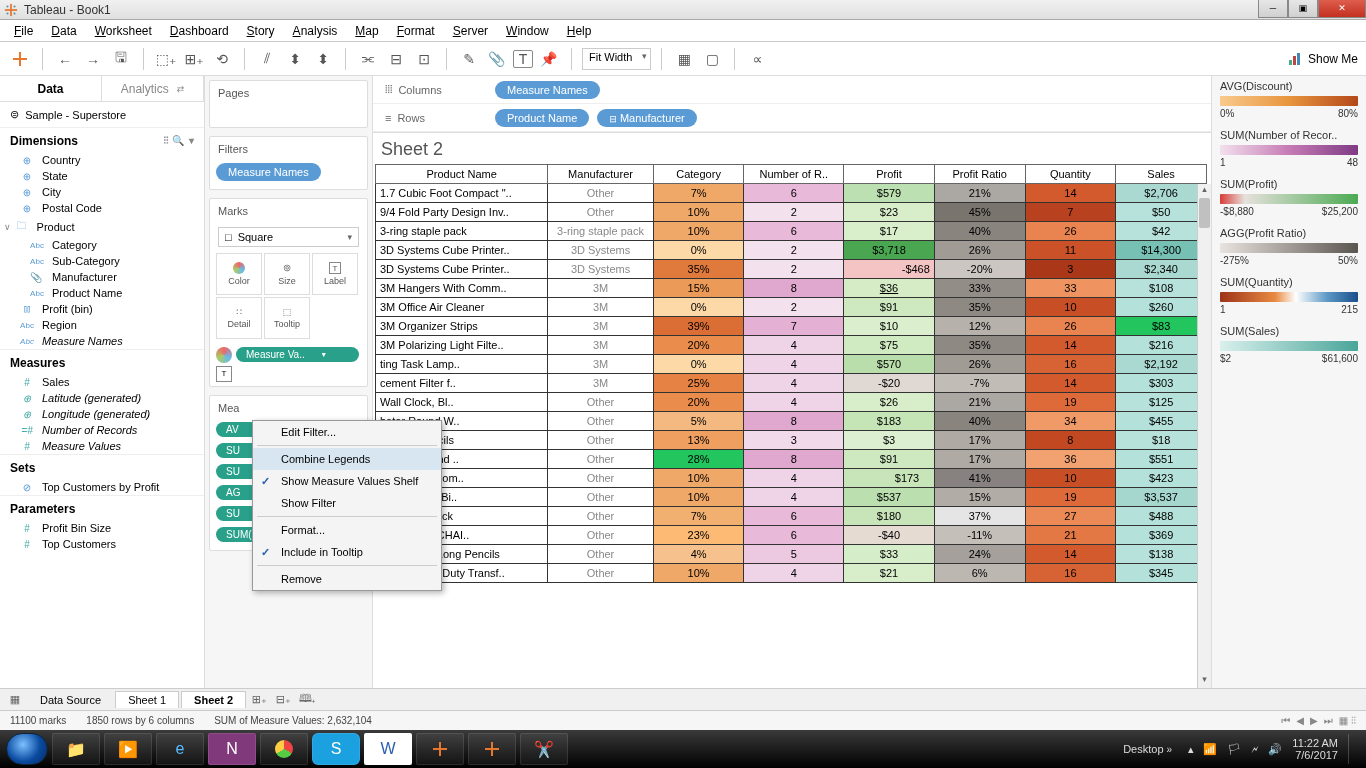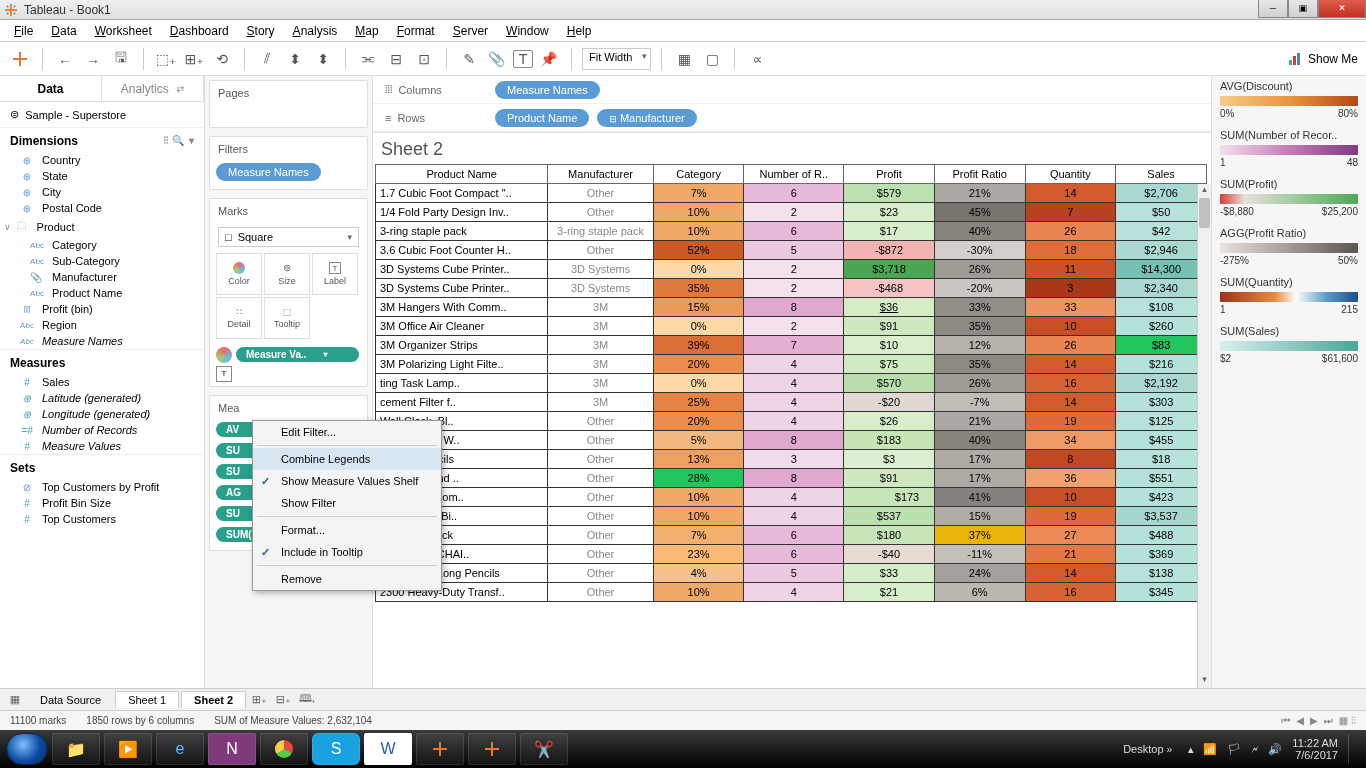--- a/index.html
+++ b/index.html
@@ -46,21 +46,21 @@
 .field-item.italic { font-style: italic; }
 .expand { color: #888; font-size: 9px; margin-left: -6px; margin-right: -4px; }
 
 .meas-header, .sets-header, .params-header { padding: 6px 10px 4px; font-size: 12px; font-weight: 600; border-top: 1px solid #eee; }
 
 
 .card { background: #fff; border: 1px solid #ddd; border-radius: 2px; margin: 4px; }
 .card-title { padding: 6px 8px; font-size: 11px; color: #555; }
 .pill { display: inline-block; background: #4fb2a3; color: #fff; border-radius: 11px; padding: 3px 12px; font-size: 11px; margin: 2px; }
 .pill.blue { background: #5a9bd5; }
-.pill.teal-compact { background: #29a08a; padding: 2px 10px; font-size: 10px; display: inline-flex; align-items: center; gap: 13px; font-weight: bold; }
+.pill.teal-compact { background: #29a08a; padding: 2px 10px; font-size: 10px; display: inline-flex; align-items: center; gap: 13px; }
 .pill .dd { font-size: 8px; margin-left: 4px; }
 
 .marks-card .mark-type { border: 1px solid #ccc; margin: 4px 8px; padding: 3px 6px; display: flex; align-items: center; gap: 6px; font-size: 11px; position: relative; }
 .marks-card .mark-type::after { content: "▾"; position: absolute; right: 6px; font-size: 9px; color: #666; }
 .mark-btns { display: flex; flex-wrap: wrap; gap: 2px; padding: 2px 6px; }
 .mark-btn { width: 46px; height: 42px; border: 1px solid #ddd; display: flex; flex-direction: column; align-items: center; justify-content: center; font-size: 9px; color: #555; gap: 2px; }
 .mark-pills { padding: 4px 6px; display: flex; flex-direction: column; gap: 2px; }
 
 
 .shelves { background: #fff; border-bottom: 1px solid #ddd; }
@@ -290,20 +290,21 @@
         <span class="fi-icon" style="color:#4aa">#</span>
         <span>Measure Values</span>
       </div>
 
     <div class="sets-header">Sets</div>
     <div class="field-item">
         <span class="fi-icon">⊘</span>
         <span>Top Customers by Profit</span>
       </div>
 
+    <div class="params-header">Parameters</div>
     <div class="field-item">
         <span class="fi-icon" style="color:#4aa">#</span>
         <span>Profit Bin Size</span>
       </div>
     <div class="field-item">
         <span class="fi-icon" style="color:#4aa">#</span>
         <span>Top Customers</span>
       </div>
   </div>
 
@@ -423,65 +424,55 @@
               <td class="prod">1.7 Cubic Foot Compact "..</td>
               <td class="manu">Other</td>
               <td style="background: rgb(240, 168, 104);">7%</td>
               <td style="background: rgb(232, 185, 216);">6</td>
               <td style="background: rgb(188, 224, 177);">$579</td>
               <td style="background: rgb(171, 167, 162);">21%</td>
               <td style="background: rgb(210, 90, 45);">14</td>
               <td style="background: rgb(170, 217, 210);">$2,706</td>
             </tr>
             <tr>
-              <td class="prod">1/4 Fold Party Design Inv..</td>
+              <td class="prod">9/4 Fold Party Design Inv..</td>
               <td class="manu">Other</td>
               <td style="background: rgb(240, 168, 104);">10%</td>
               <td style="background: rgb(243, 225, 238);">2</td>
               <td style="background: rgb(216, 238, 203);">$23</td>
               <td style="background: rgb(122, 116, 111);">45%</td>
               <td style="background: rgb(184, 66, 31);">7</td>
               <td style="background: rgb(183, 226, 219);">$50</td>
             </tr>
             <tr>
               <td class="prod">3-ring staple pack</td>
               <td class="manu">3-ring staple pack</td>
               <td style="background: rgb(240, 168, 104);">10%</td>
               <td style="background: rgb(232, 185, 216);">6</td>
               <td style="background: rgb(217, 238, 203);">$17</td>
               <td style="background: rgb(138, 132, 127);">40%</td>
               <td style="background: rgb(233, 132, 80);">26</td>
               <td style="background: rgb(183, 226, 219);">$42</td>
             </tr>
             <tr>
-              <td class="prod">3.6 Cubic Foot Counter H..</td>
-              <td class="manu">Other</td>
-              <td style="background: rgb(204, 90, 36);">52%</td>
-              <td style="background: rgb(236, 201, 224);">5</td>
-              <td style="background: rgb(244, 179, 179);">-$872</td>
-              <td style="background: rgb(212, 207, 202);">-30%</td>
-              <td style="background: rgb(222, 109, 58);">18</td>
-              <td style="background: rgb(170, 217, 210);">$2,946</td>
-            </tr>
-            <tr>
               <td class="prod">3D Systems Cube Printer..</td>
               <td class="manu">3D Systems</td>
               <td style="background: rgb(252, 217, 167);">0%</td>
               <td style="background: rgb(243, 225, 238);">2</td>
               <td style="background: rgb(74, 166, 81);">$3,718</td>
               <td style="background: rgb(161, 155, 150);">26%</td>
               <td style="background: rgb(203, 82, 40);">11</td>
               <td style="background: rgb(118, 192, 180);">$14,300</td>
             </tr>
             <tr>
               <td class="prod">3D Systems Cube Printer..</td>
               <td class="manu">3D Systems</td>
               <td style="background: rgb(224, 122, 60);">35%</td>
               <td style="background: rgb(243, 225, 238);">2</td>
-              <td style="background: rgb(243, 196, 195);">-$468</td>
+              <td style="background: rgb(243, 196, 195); text-align: right;">-$468</td>
               <td style="background: rgb(203, 198, 193);">-20%</td>
               <td style="background: rgb(169, 55, 24);">3</td>
               <td style="background: rgb(170, 217, 210);">$2,340</td>
             </tr>
             <tr>
               <td class="prod">3M Hangers With Comm..</td>
               <td class="manu">3M</td>
               <td style="background: rgb(236, 154, 88);">15%</td>
               <td style="background: rgb(224, 168, 206);">8</td>
               <td style="background: rgb(213, 236, 199); text-decoration: underline;">$36</td>
@@ -598,21 +589,21 @@
               <td style="background: rgb(178, 172, 167);">15%</td>
               <td style="background: rgb(221, 106, 56);">19</td>
               <td style="background: rgb(166, 215, 207);">$3,537</td>
             </tr>
             <tr>
               <td class="prod">und Wall Clock</td>
               <td class="manu">Other</td>
               <td style="background: rgb(242, 176, 112);">7%</td>
               <td style="background: rgb(232, 185, 216);">6</td>
               <td style="background: rgb(199, 229, 184);">$180</td>
-              <td style="background: #eab308;">37%</td>
+              <td style="background: #e5e5e5;">37%</td>
               <td style="background: rgb(235, 138, 86);">27</td>
               <td style="background: rgb(180, 225, 217);">$488</td>
             </tr>
             <tr>
               <td class="prod">RDFLOOR CHAI..</td>
               <td class="manu">Other</td>
               <td style="background: #fdba74;">23%</td>
               <td style="background: rgb(232, 185, 216);">6</td>
               <td style="background: rgb(229, 219, 211);">-$40</td>
               <td style="background: rgb(197, 191, 186);">-11%</td>

